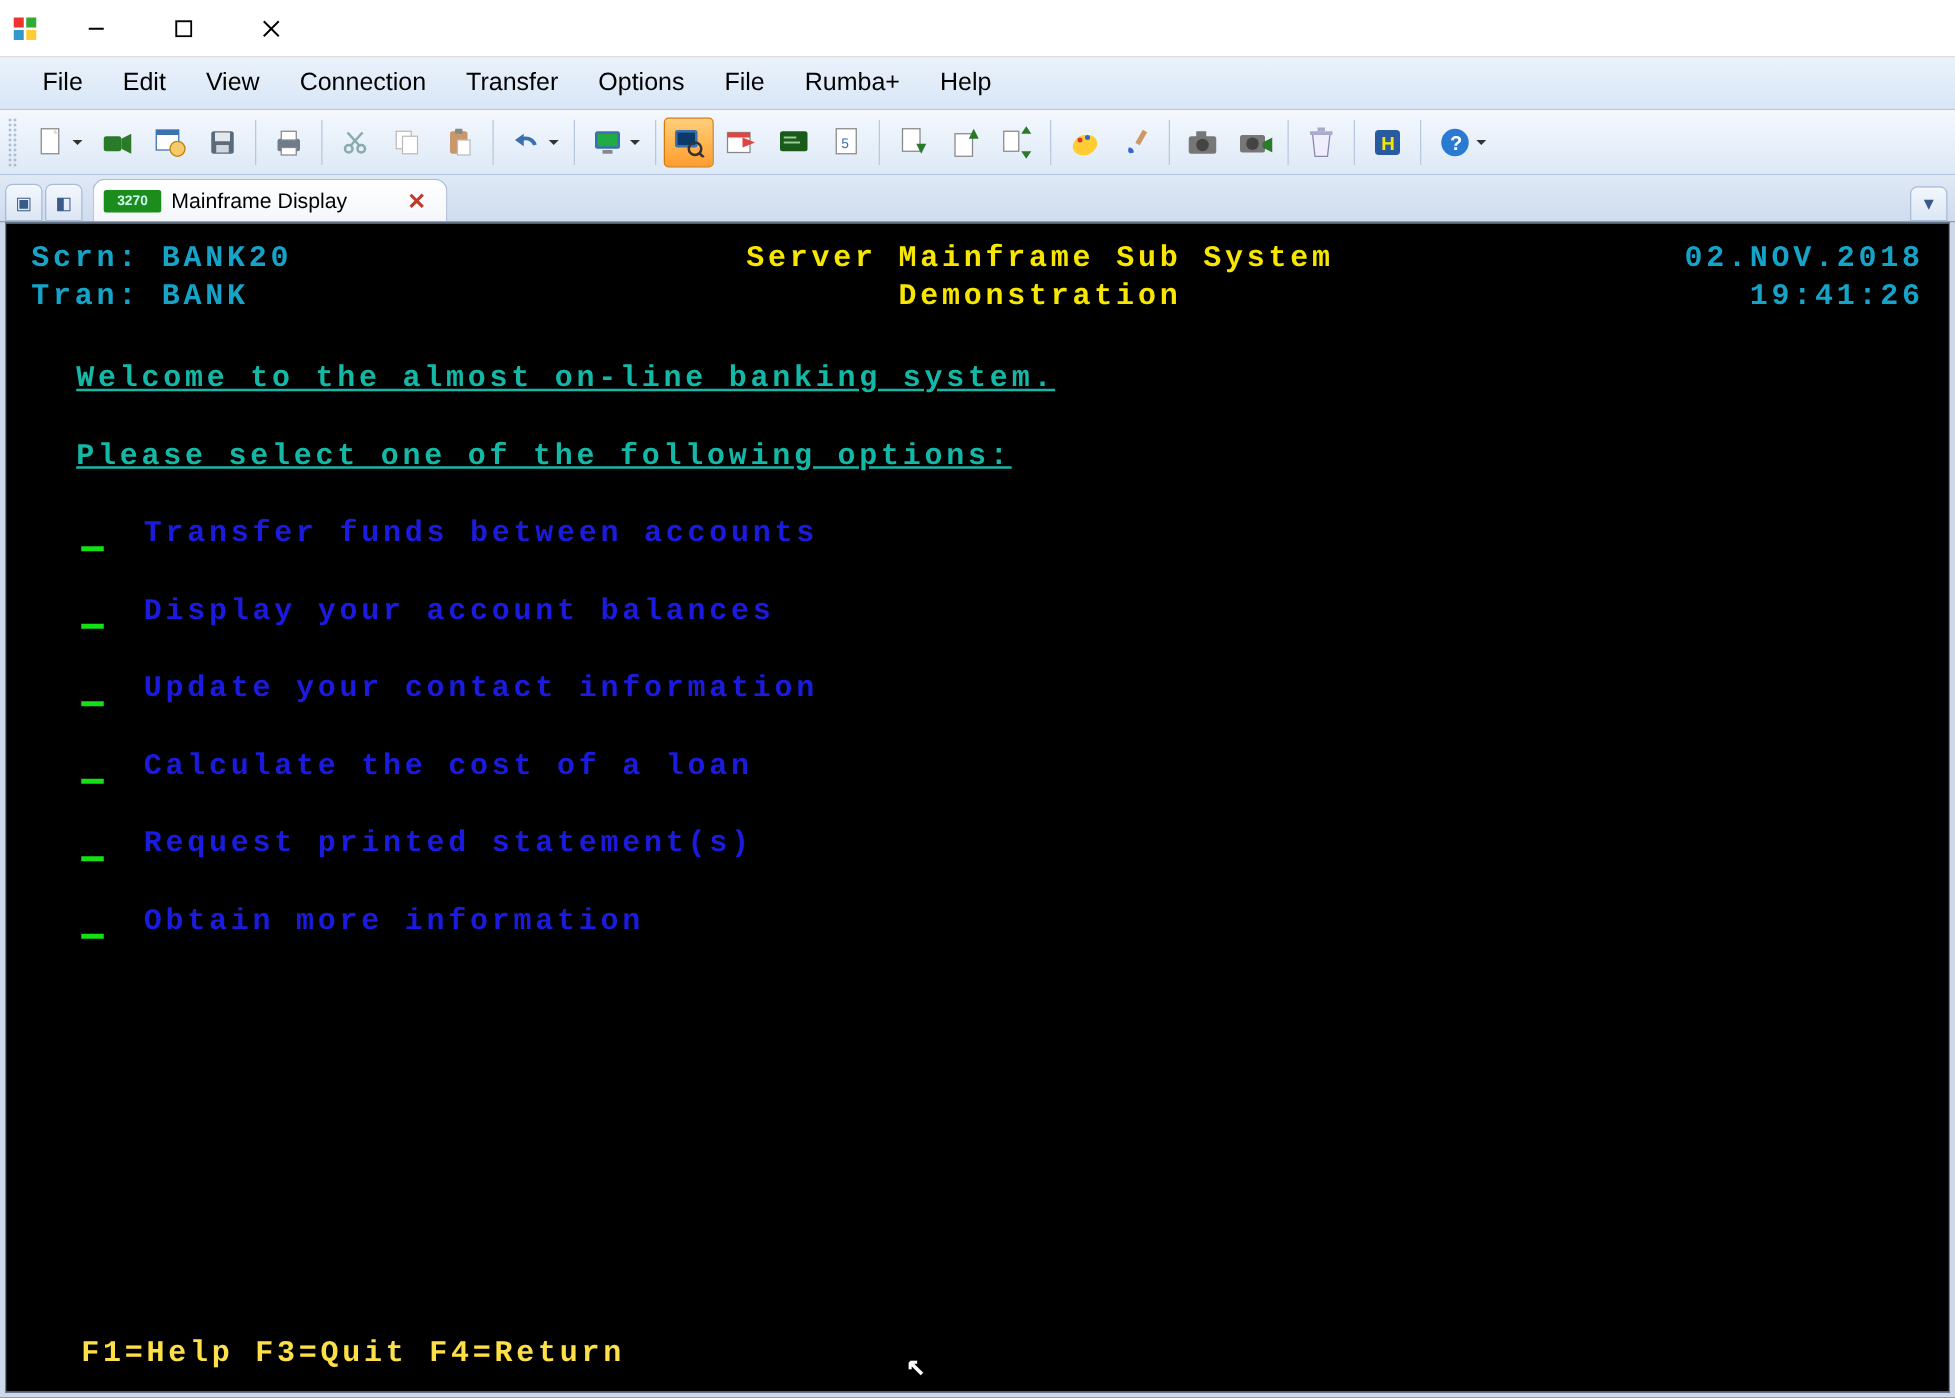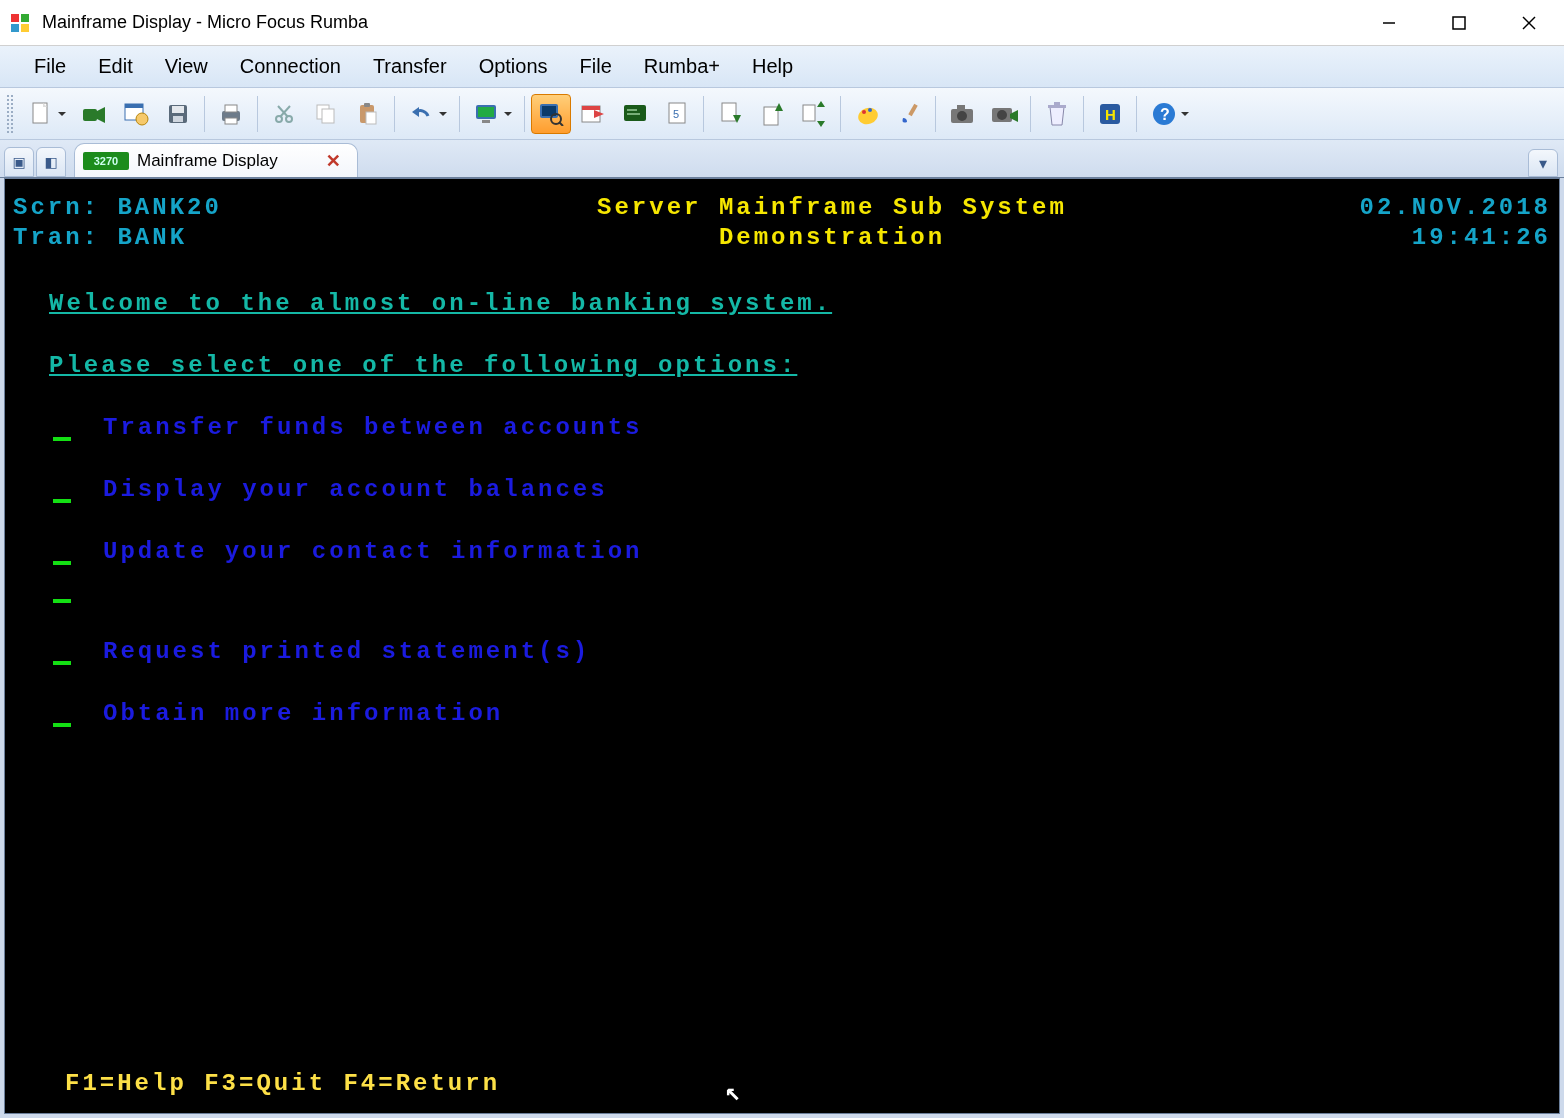--- a/index.html
+++ b/index.html
@@ -161,21 +161,21 @@
   }
   .terminal{
     background:#000;
     width:100%; height:100%;
     border:1px solid #6b7f9b;
     font-family: "Consolas","Courier New",monospace;
     font-size:24px;
     line-height:1.25;
     letter-spacing: 3px;
     font-weight:bold;
-    padding: 14px 8px;
+    padding: 14px 20px;
     position:relative;
     overflow:hidden;
   }
   .row { white-space:pre; }
   .cyan { color:#15a4c8; }
   .yellow { color:#f6e600; }
   .blue { color:#14b8a6;text-decoration:underline; }
   .hdrrow{ display:flex; }
   .hdrrow .left{ width:360px; }
   .hdrrow .center{ flex:1; text-align:center; }
@@ -204,21 +204,20 @@
 
   <div class="titlebar">
     <span class="app-icon">
       <svg width="22" height="22" viewBox="0 0 22 22">
         <rect x="2" y="2" width="8" height="8" fill="#e33"></rect>
         <rect x="12" y="2" width="8" height="8" fill="#3a3"></rect>
         <rect x="2" y="12" width="8" height="8" fill="#39c"></rect>
         <rect x="12" y="12" width="8" height="8" fill="#fc3"></rect>
       </svg>
     </span>
-    <span class="title">Mainframe Display - Micro Focus Rumba</span>
     <div class="winbtns">
       <div class="winbtn">
         <svg width="14" height="14">
             <line x1="1" y1="7" x2="13" y2="7" stroke="#000" stroke-width="1.5"></line>
           </svg>
       </div>
       <div class="winbtn">
         <svg width="14" height="14">
             <rect x="1" y="1" width="12" height="12" fill="none" stroke="#000" stroke-width="1.5"></rect>
           </svg>
@@ -519,20 +518,21 @@
         <div class="optrow">
           <span class="uscore"></span>
           <span class="opt-label">Display your account balances</span>
         </div>
         <div class="optrow">
           <span class="uscore"></span>
           <span class="opt-label">Update your contact information</span>
         </div>
         <div class="optrow">
           <span class="uscore"></span>
+          <span class="opt-label">Calculate the cost of a loan</span>
         </div>
         <div class="optrow">
           <span class="uscore"></span>
           <span class="opt-label">Request printed statement(s)</span>
         </div>
         <div class="optrow">
           <span class="uscore"></span>
           <span class="opt-label">Obtain more information</span>
         </div>
       </div>

